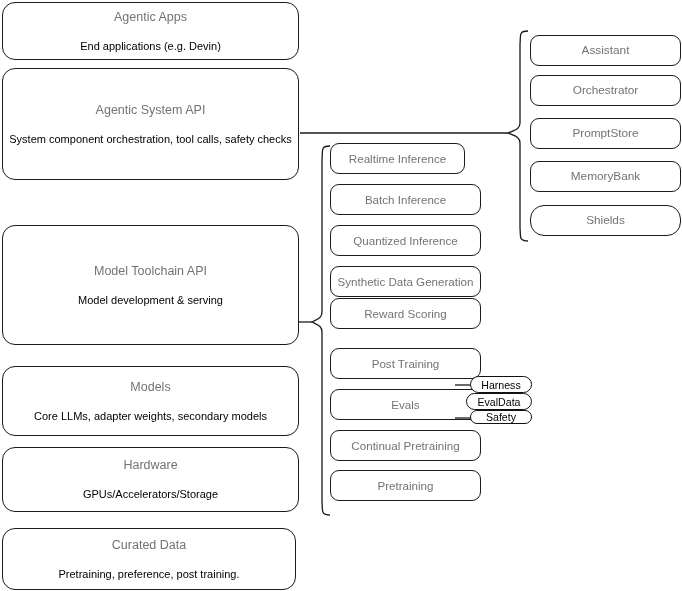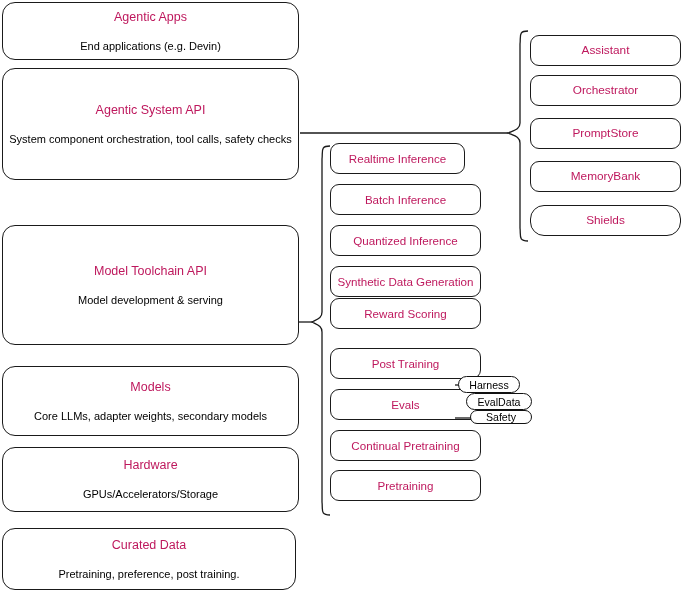--- a/index.html
+++ b/index.html
@@ -33,21 +33,21 @@
     align-items: center;
     justify-content: center;
     text-align: center;
     line-height: 1.3;
   }
   .stack-box {
     border-radius: 13px;
   }
   .box .title {
     font-size: 12.5px;
-    color: #be185d;
+    color: #737373;
     white-space: nowrap;
   }
   .box .subtitle {
     font-size: 11px;
     color: #000;
     margin-top: 14px;
     white-space: nowrap;
   }
   .cap-box {
     border-radius: 9px;
@@ -181,21 +181,21 @@
   </div>
 
   <div class="box cap-box" style="left:330px; top:430px; width:151px; height:31px;">
     <div class="title">Continual Pretraining</div>
   </div>
 
   <div class="box cap-box" style="left:330px; top:470px; width:151px; height:31px;">
     <div class="title">Pretraining</div>
   </div>
 
-  <div class="pill" style="left:458px; top:376px; width:62px; height:17px;">
+  <div class="pill" style="left:470px; top:376px; width:62px; height:17px;">
     <span>Harness</span>
   </div>
 
   <div class="pill" style="left:466px; top:393px; width:66px; height:17px;">
     <span>EvalData</span>
   </div>
 
   <div class="pill" style="left:470px; top:410px; width:62px; height:14px;">
     <span>Safety</span>
   </div>

